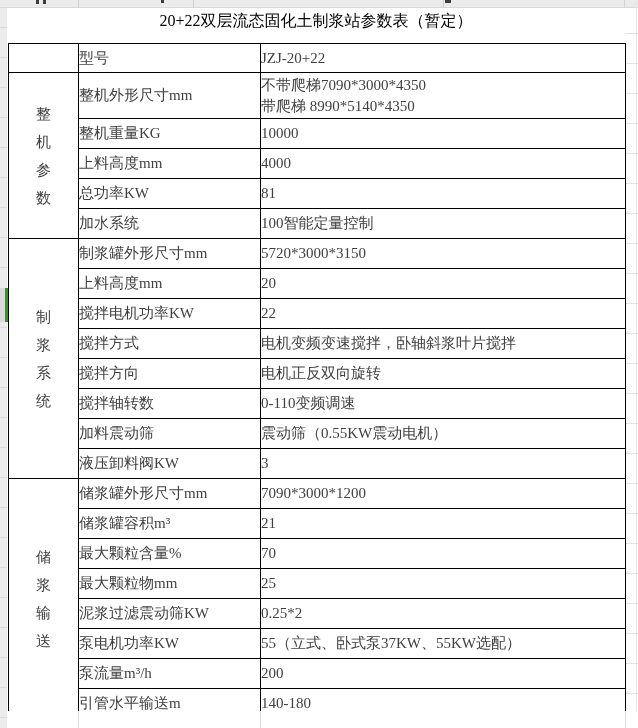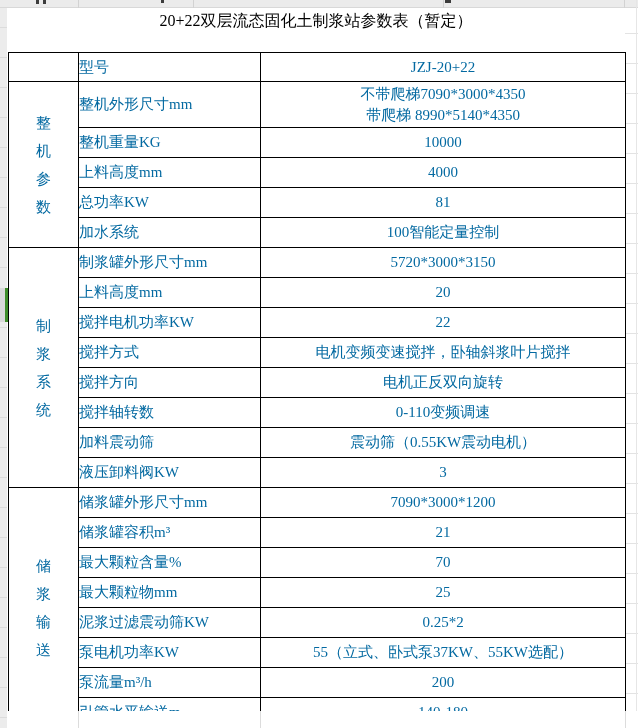--- a/index.html
+++ b/index.html
@@ -40,44 +40,44 @@
 
   
   .title-row{
     position:absolute;left:8px;top:8px;width:616px;height:27px;
     background:#ffffff;display:flex;align-items:center;justify-content:center;
     font-size:16px;color:#000;white-space:nowrap;
   }
 
   
   table.params{
-    position:absolute;left:8px;top:52px;
+    position:absolute;left:8px;top:43px;
     border-collapse:collapse;table-layout:fixed;
     width:617px;
-    font-size:15px;color:#0369a1;
+    font-size:15px;color:#404040;
   }
   table.params td{
     border:1.5px solid #000;
     padding:0;overflow:hidden;
   }
   col.c-cat{width:70px;}
   col.c-label{width:182px;}
   col.c-val{width:365px;}
 
   tr.r-std{height:30px;}
   tr.r-model{height:29px;}
   tr.r-dbl{height:46px;}
 
   td.cat{text-align:center;vertical-align:middle;background:#fff;}
   .vtext{
     display:block;width:1.1em;margin:16px auto;
     word-break:break-all;line-height:28px;font-size:15px;text-align:center;
   }
   td.lbl{text-align:left;vertical-align:middle;padding-left:4px;background:#fff;}
-  td.val{text-align:center;vertical-align:middle;background:#fff;}
+  td.val{text-align:left;vertical-align:middle;background:#fff;}
   td.val.pre{white-space:pre-line;line-height:21px;margin-left:16px;}
 </style>
 </head>
 <body>
 
 <div class="screen">
 
   <div class="top-strip">
     <div class="vgrid" style="left:78px"></div>
     <div class="vgrid" style="left:193px"></div>

